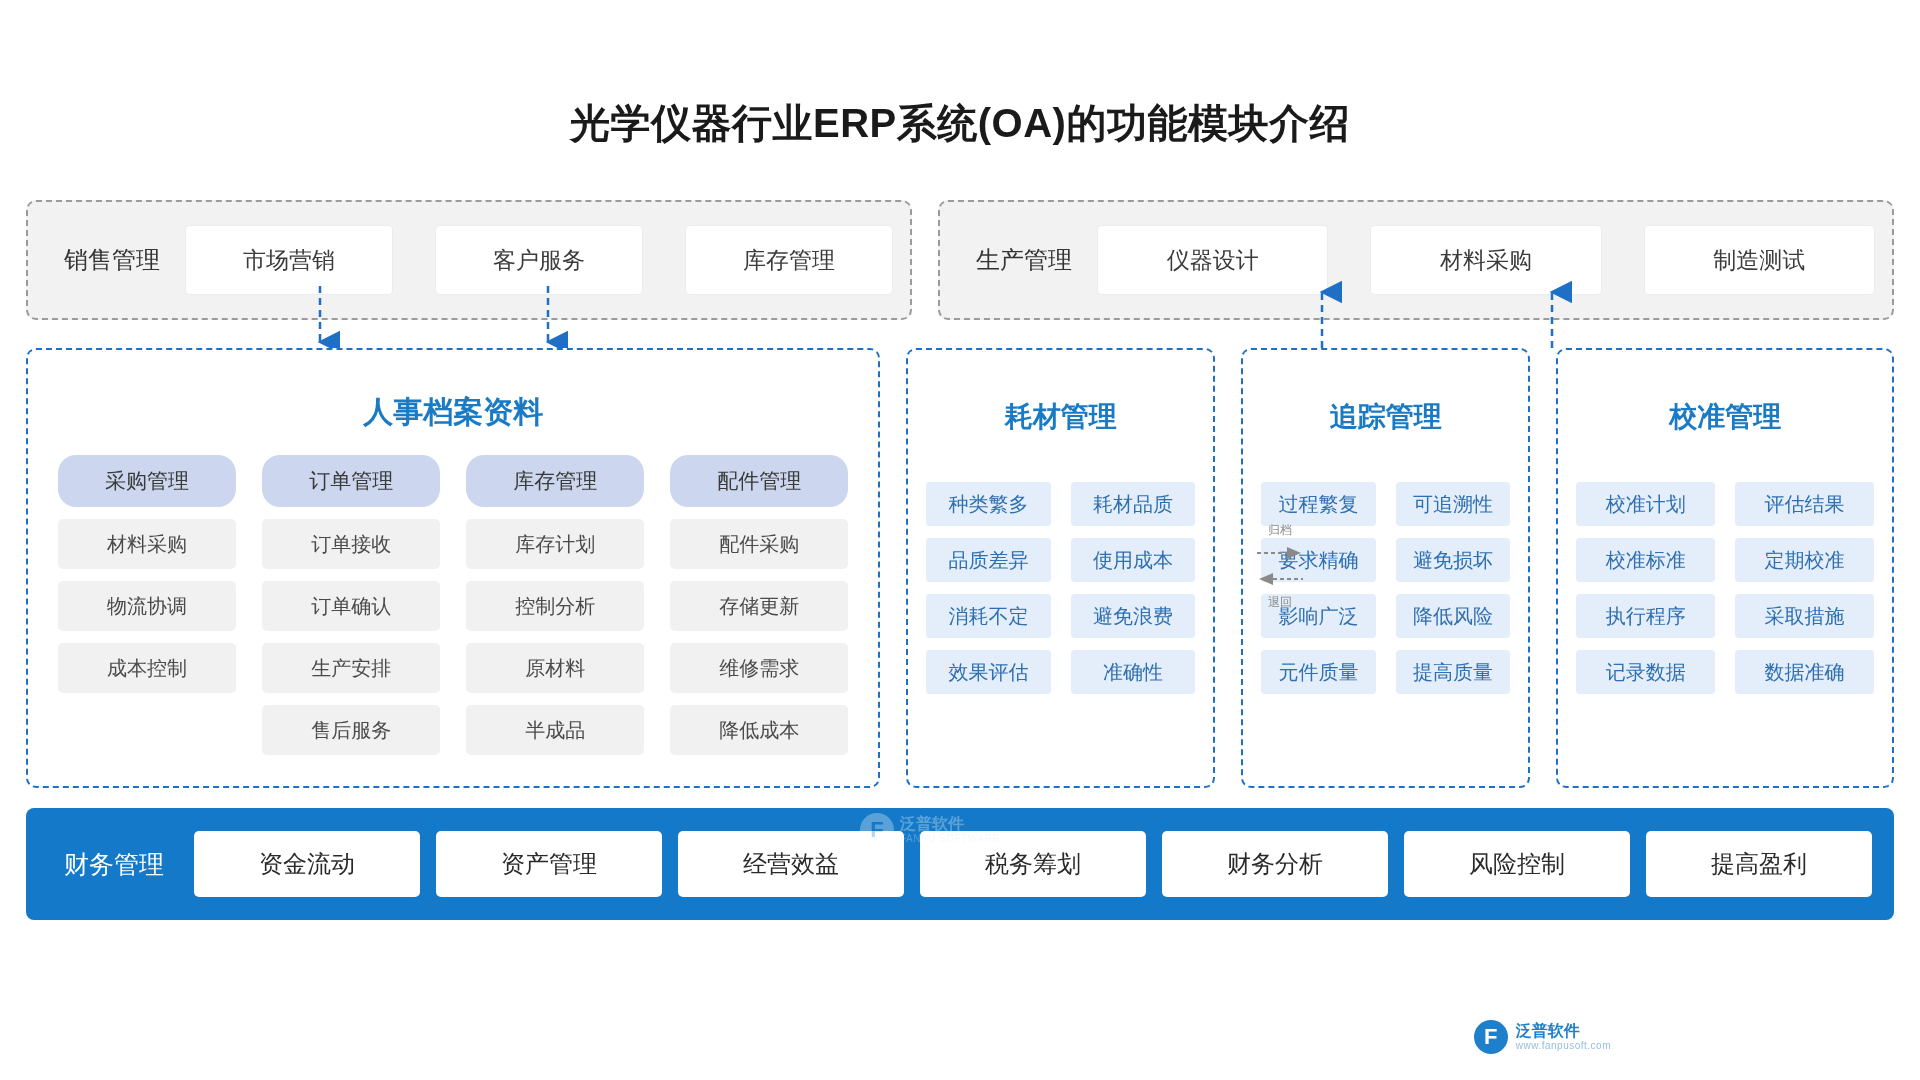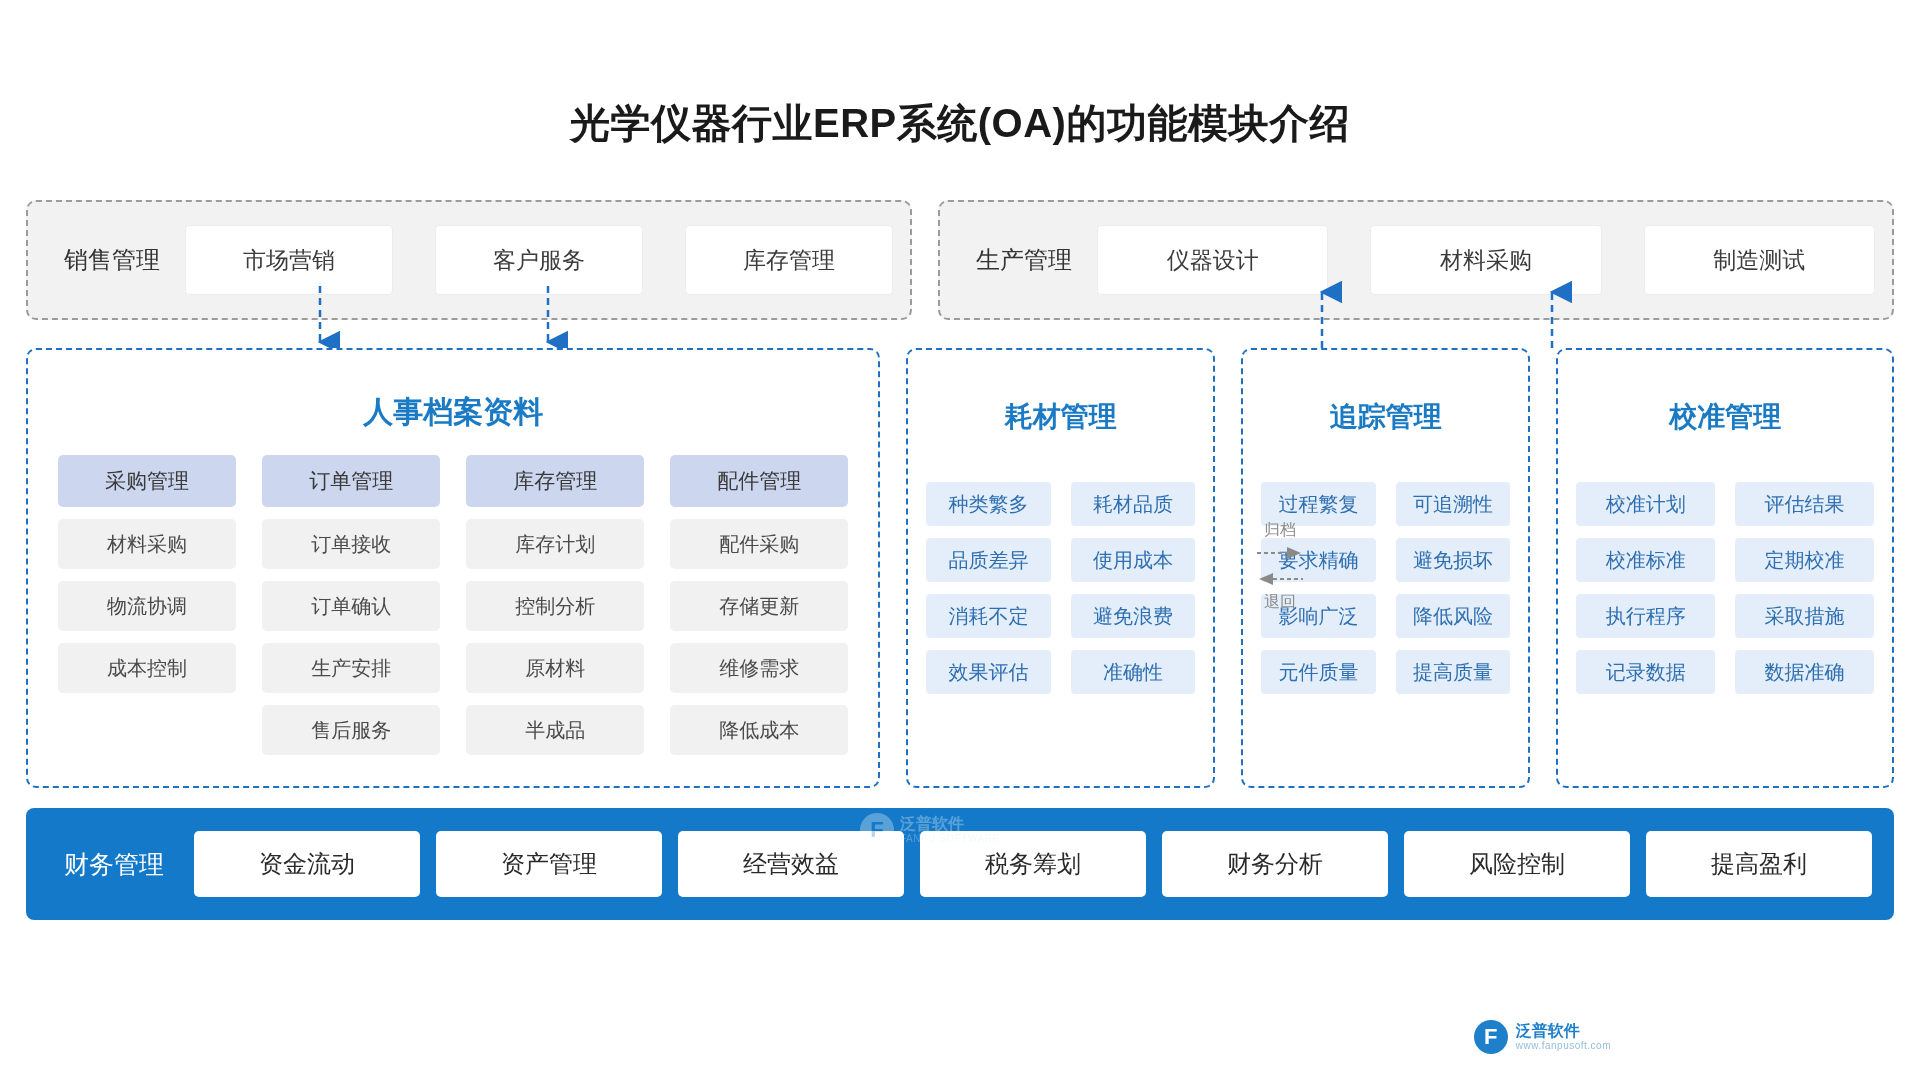--- a/index.html
+++ b/index.html
@@ -87,21 +87,21 @@
   .panel.track .panel-title,
   .panel.cal .panel-title { margin-top: 28px; margin-bottom: 46px; }
 
   
   .hr-grid {
     display: flex; gap: 26px; padding: 0 30px;
   }
   .hr-col { flex: 1; display: flex; flex-direction: column; gap: 12px; }
   .cell-head {
     background: #ccd7ef;
-    border-radius: 5px;
+    border-radius: 18px;
     height: 52px;
     display: flex; align-items: center; justify-content: center;
     font-size: 21px; color: #3a3a3a;
   }
   .cell-item {
     background: #f1f1f1;
     border-radius: 5px;
     height: 50px;
     display: flex; align-items: center; justify-content: center;
     font-size: 20px; color: #4a4a4a;
@@ -118,21 +118,21 @@
     font-size: 20px; color: #2f6fb0;
     white-space: nowrap;
   }
 
   
   .connector {
     position: absolute;
     left: 1254px; top: 520px;
     width: 52px; height: 140px;
     display: flex; flex-direction: column; align-items: center;
-    font-size: 16px; color: #8a8a8a;
+    font-size: 12px; color: #8a8a8a;
     font-family: "Liberation Serif", serif;
     z-index: 5;
   }
   .conn-label { line-height: 20px; }
   .conn-arrow { height: 26px; display: flex; align-items: center; justify-content: center; }
 
   
   .bottom-band {
     position: absolute; left: 26px; top: 808px;
     width: 1868px; height: 112px;

